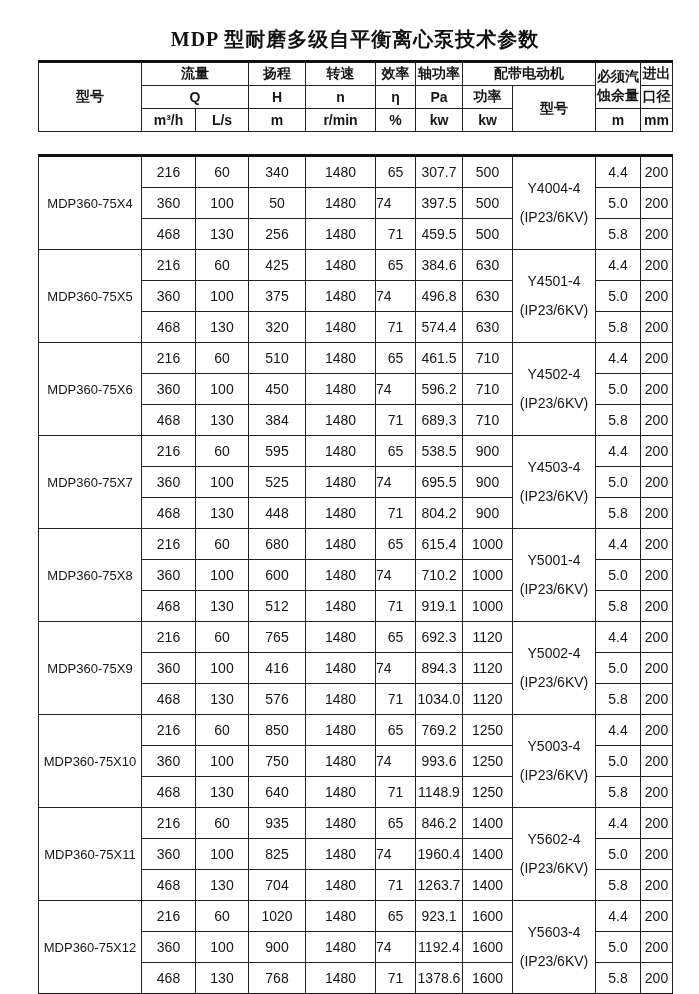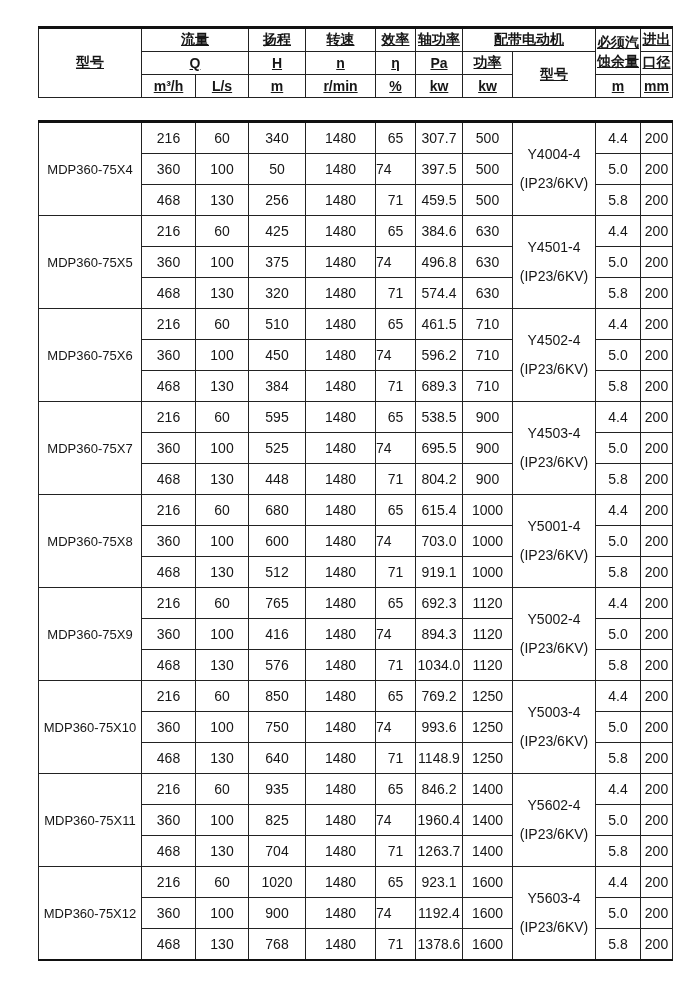--- a/index.html
+++ b/index.html
@@ -43,21 +43,20 @@
     overflow: hidden;
     white-space: nowrap;
   }
   table.hdr {
     border: 1px solid #222222;
     border-top: 3px solid #111111;
   }
   table.hdr td {
     font-weight: bold;
     height: 22px;
-    text-decoration: underline;
   }
   table.hdr td.npsh-lbl {
     line-height: 1.3;
   }
   table.bodytab {
     margin-top: 22px;
     border: 1px solid #222222;
     border-top: 3px solid #111111;
     border-bottom: 2px solid #111111;
   }
@@ -74,20 +73,21 @@
   td.eff-right {
     text-align: left;
     padding-right: 3px;
   }
 </style>
 </head>
 <body>
 
 <div class="page">
 
+  <div class="title">MDP 型耐磨多级自平衡离心泵技术参数</div>
 
   <table class="hdr">
     <colgroup>
       <col style="width:103px">
         <col style="width:54px">
         <col style="width:53px">
       <col style="width:57px">
         <col style="width:70px">
         <col style="width:40px">
       <col style="width:47px">
@@ -314,21 +314,21 @@
           </td>
           <td>4.4</td>
           <td>200</td>
         </tr>
         <tr>
           <td>360</td>
           <td>100</td>
           <td>600</td>
           <td>1480</td>
           <td class="eff-right">74</td>
-          <td>703.0</td>
+          <td>710.2</td>
           <td>1000</td>
           <td>5.0</td>
           <td>200</td>
         </tr>
         <tr>
           <td>468</td>
           <td>130</td>
           <td>512</td>
           <td>1480</td>
           <td>71</td>

